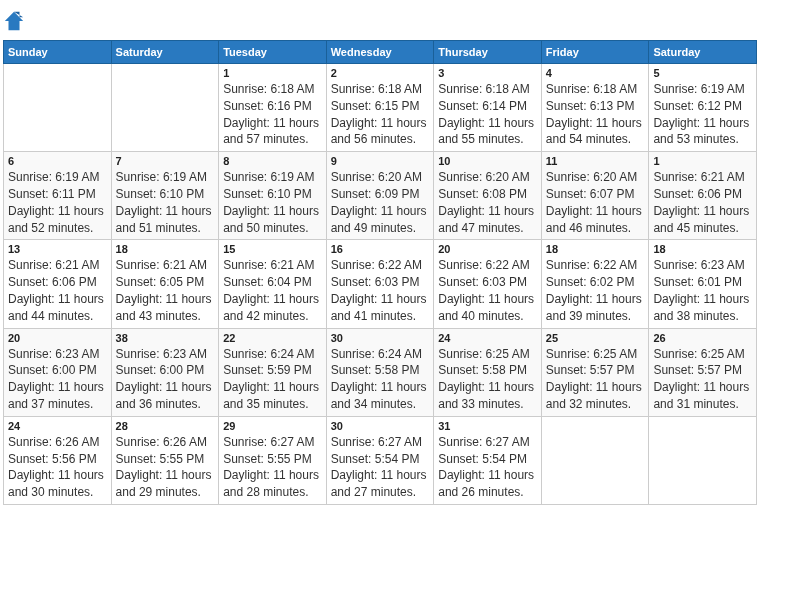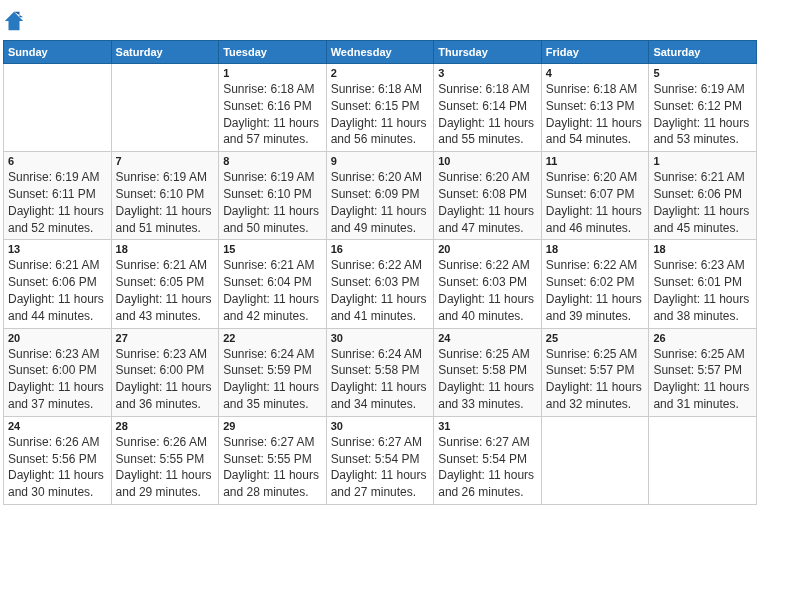--- a/index.html
+++ b/index.html
@@ -210,21 +210,21 @@
             <span class="day-number">18</span>
             <div class="day-info">Sunrise: 6:23 AM<br>Sunset: 6:01 PM<br>Daylight: 11 hours and 38 minutes.</div>
           </td>
         </tr>
         <tr>
           <td>
             <span class="day-number">20</span>
             <div class="day-info">Sunrise: 6:23 AM<br>Sunset: 6:00 PM<br>Daylight: 11 hours and 37 minutes.</div>
           </td>
           <td>
-            <span class="day-number">27</span>
+            <span class="day-number">38</span>
             <div class="day-info">Sunrise: 6:23 AM<br>Sunset: 6:00 PM<br>Daylight: 11 hours and 36 minutes.</div>
           </td>
           <td>
             <span class="day-number">22</span>
             <div class="day-info">Sunrise: 6:24 AM<br>Sunset: 5:59 PM<br>Daylight: 11 hours and 35 minutes.</div>
           </td>
           <td>
             <span class="day-number">30</span>
             <div class="day-info">Sunrise: 6:24 AM<br>Sunset: 5:58 PM<br>Daylight: 11 hours and 34 minutes.</div>
           </td>

